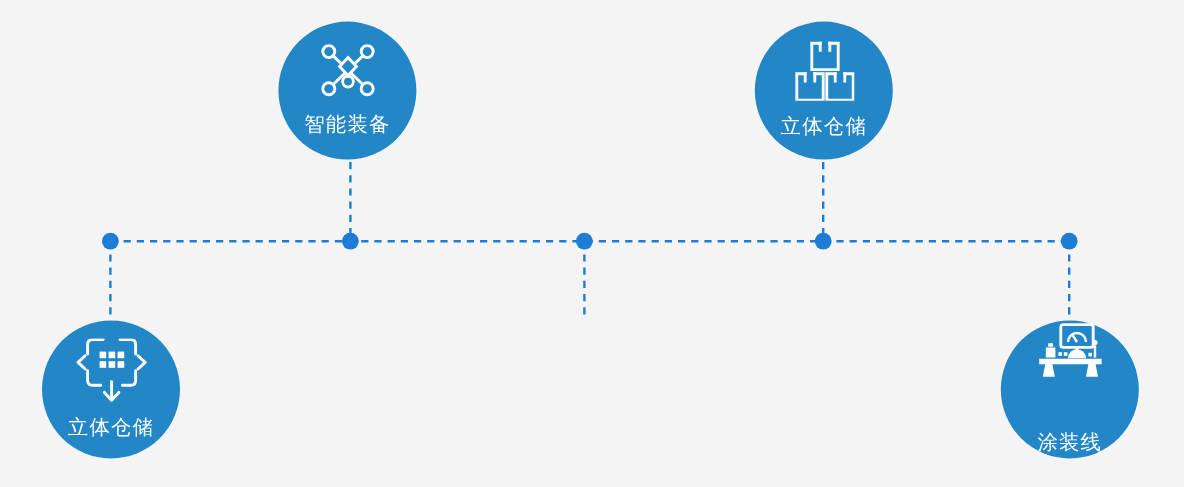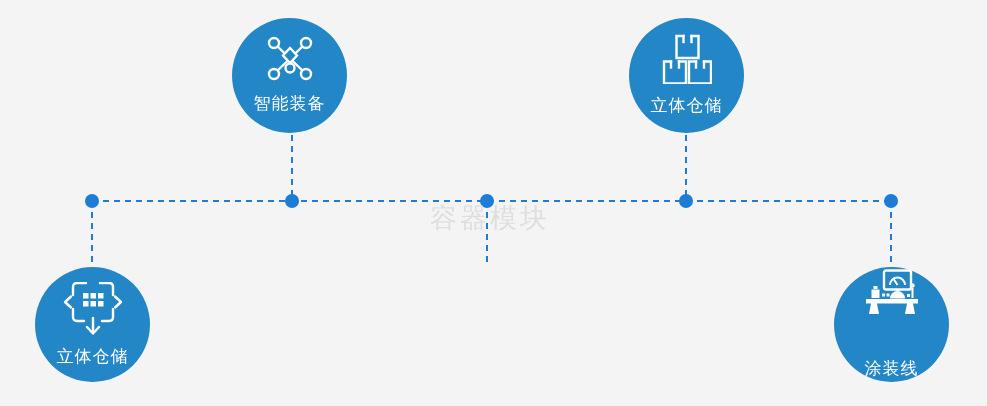--- a/index.html
+++ b/index.html
@@ -88,21 +88,20 @@
     <path class="connector-line" d="M92,201 V266"></path>
     <path class="connector-line" d="M487,201 V266"></path>
     <path class="connector-line" d="M891,201 V266"></path>
     <circle class="connector-dot" cx="92" cy="201" r="7"></circle>
     <circle class="connector-dot" cx="292" cy="201" r="7"></circle>
     <circle class="connector-dot" cx="487" cy="201" r="7"></circle>
     <circle class="connector-dot" cx="686" cy="201" r="7"></circle>
     <circle class="connector-dot" cx="891" cy="201" r="7"></circle>
   </svg>
 
-  <div class="watermark">容器模块</div>
 
   <div class="node node-smart-equipment">
     <svg class="icon" width="48" height="46" viewBox="0 0 48 46" xmlns="http://www.w3.org/2000/svg">
       <g stroke-width="2.4">
         <line class="icon-stroke" x1="8" y1="7" x2="40" y2="38"></line>
         <line class="icon-stroke" x1="40" y1="7" x2="8" y2="38"></line>
         <circle class="icon-stroke fill-node" cx="8" cy="7" r="5"></circle>
         <circle class="icon-stroke fill-node" cx="40" cy="7" r="5"></circle>
         <circle class="icon-stroke fill-node" cx="8" cy="38" r="5"></circle>
         <circle class="icon-stroke fill-node" cx="40" cy="38" r="5"></circle>

